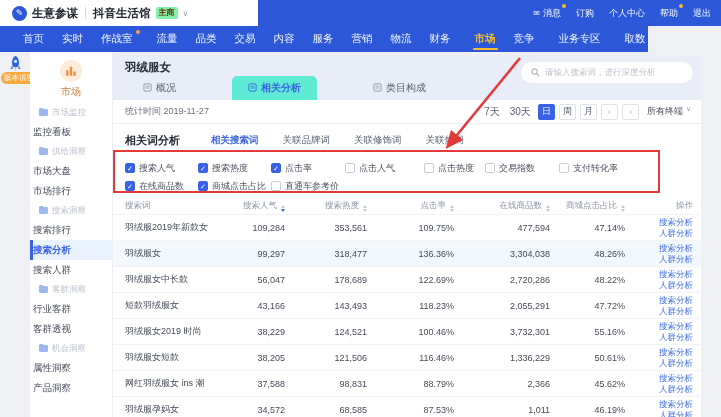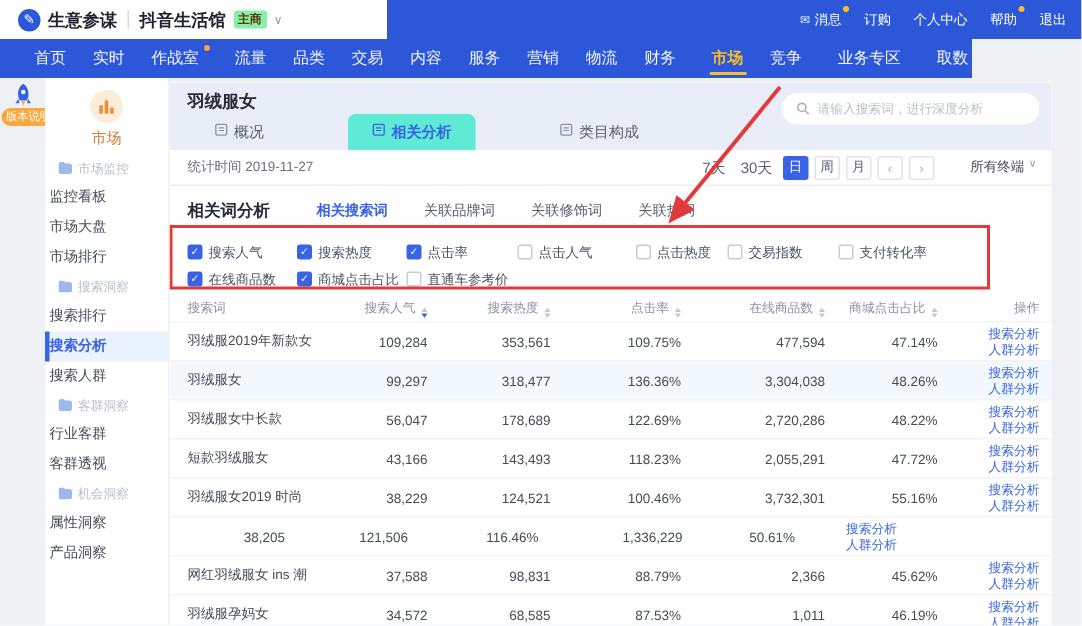--- a/index.html
+++ b/index.html
@@ -53,21 +53,21 @@
   .searchbox{position:absolute;right:8px;top:7px;width:172px;height:21px;background:#fff;border-radius:11px;display:flex;align-items:center;gap:5px;padding:0 10px;cursor:text}
   .searchbox .ph{color:#b9bfca;font-size:8.5px;white-space:nowrap;overflow:hidden}
 
   .toolbar{height:24px;display:flex;align-items:center;justify-content:space-between;padding:0 10px 0 12px;border-bottom:1px solid #edeff3}
   .stat-time{font-size:9px;color:#6a7180}
   .toolbar-right{display:flex;align-items:center;gap:4px}
   .tb-text{font-size:10px;color:#596070;padding:0 3px;cursor:pointer;white-space:nowrap}
   .chip{min-width:17px;height:16px;border:1px solid #dfe3ea;border-radius:2px;background:#fff;display:flex;align-items:center;justify-content:center;font-size:9px;color:#596070;cursor:pointer;padding:0 3px}
   .chip.active{background:#3a62e6;border-color:#3a62e6;color:#fff}
   .chip.pg{color:#aab1bd}
-  .terminal{margin-left:20px;font-size:9px;color:#454b57;display:flex;gap:3px;align-items:flex-start;cursor:pointer;white-space:nowrap}
+  .terminal{margin-left:4px;font-size:9px;color:#454b57;display:flex;gap:3px;align-items:flex-start;cursor:pointer;white-space:nowrap}
   .terminal .caret{color:#98a0ad;font-size:7px}
 
   .section-row{display:flex;align-items:flex-end;height:28px;padding:0 12px;margin-top:2px}
   .section-title{font-size:11px;font-weight:bold;color:#262b36;padding-bottom:6px}
   .subtabs{display:flex;gap:22px;margin-left:30px}
   .subtab{font-size:9.5px;color:#596070;position:relative;padding:0 1px 7px;cursor:pointer;white-space:nowrap}
   .subtab.active{color:#3a62e6;font-weight:bold}
   .subtab.active::after{content:"";position:absolute;left:0;right:0;bottom:2px;height:2px;background:#3a62e6}
 
   .metrics{padding:5px 0 0 12px}
@@ -209,20 +209,26 @@
       <span class="module-label">市场</span>
     </div>
     <nav id="sideMenu">
         <div class="side-group">
           <span><svg width="9" height="8" viewBox="0 0 9 8">
               <path d="M0 1.5C0 .7.7 0 1.5 0h2l1 1h3C8.3 1 9 1.7 9 2.5v4C9 7.3 8.3 8 7.5 8h-6C.7 8 0 7.3 0 6.5z" fill="#9db8ec"></path>
             </svg></span>
           <span>市场监控</span>
         </div>
         <div class="side-item">监控看板</div>
+        <div class="side-group">
+          <span><svg width="9" height="8" viewBox="0 0 9 8">
+              <path d="M0 1.5C0 .7.7 0 1.5 0h2l1 1h3C8.3 1 9 1.7 9 2.5v4C9 7.3 8.3 8 7.5 8h-6C.7 8 0 7.3 0 6.5z" fill="#9db8ec"></path>
+            </svg></span>
+          <span>供给洞察</span>
+        </div>
         <div class="side-item">市场大盘</div>
         <div class="side-item">市场排行</div>
         <div class="side-group">
           <span><svg width="9" height="8" viewBox="0 0 9 8">
               <path d="M0 1.5C0 .7.7 0 1.5 0h2l1 1h3C8.3 1 9 1.7 9 2.5v4C9 7.3 8.3 8 7.5 8h-6C.7 8 0 7.3 0 6.5z" fill="#9db8ec"></path>
             </svg></span>
           <span>搜索洞察</span>
         </div>
         <div class="side-item">搜索排行</div>
         <div class="side-item active">搜索分析</div>
@@ -458,20 +464,21 @@
           <div class="t-cell c2">124,521</div>
           <div class="t-cell c3">100.46%</div>
           <div class="t-cell c4">3,732,301</div>
           <div class="t-cell c5">55.16%</div>
           <div class="t-cell c6 t-actions">
             <span class="action-link">搜索分析</span>
             <span class="action-link">人群分析</span>
           </div>
         </div>
         <div class="t-row">
+          <div class="t-cell c0">羽绒服女短款</div>
           <div class="t-cell c1">38,205</div>
           <div class="t-cell c2">121,506</div>
           <div class="t-cell c3">116.46%</div>
           <div class="t-cell c4">1,336,229</div>
           <div class="t-cell c5">50.61%</div>
           <div class="t-cell c6 t-actions">
             <span class="action-link">搜索分析</span>
             <span class="action-link">人群分析</span>
           </div>
         </div>

